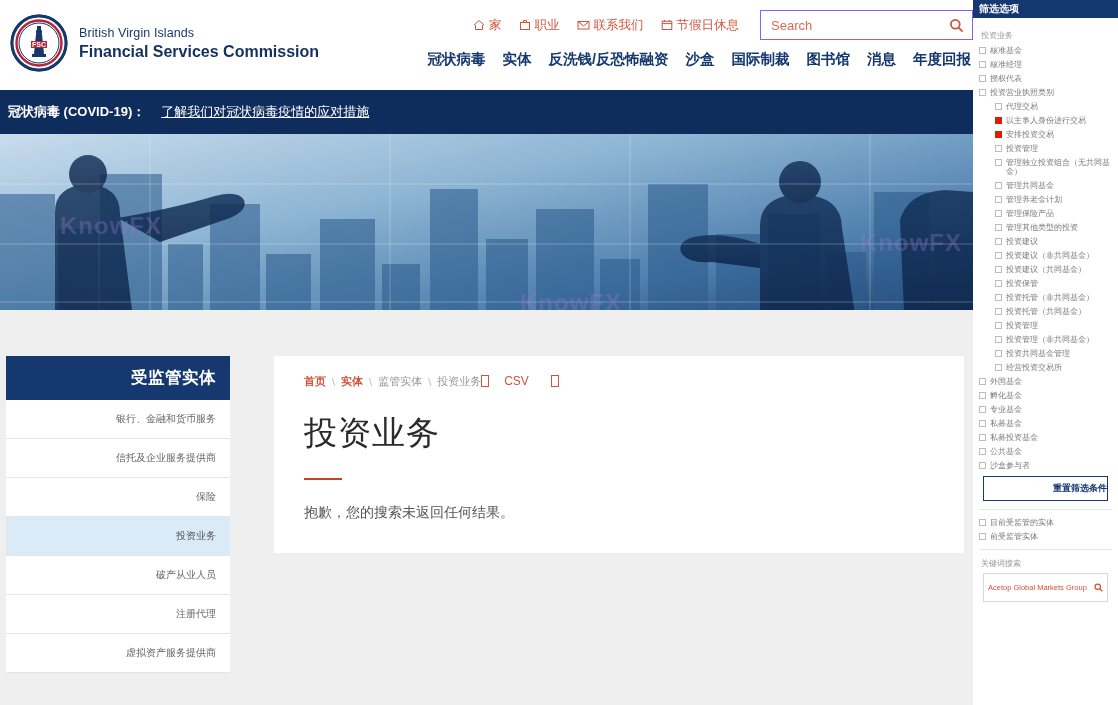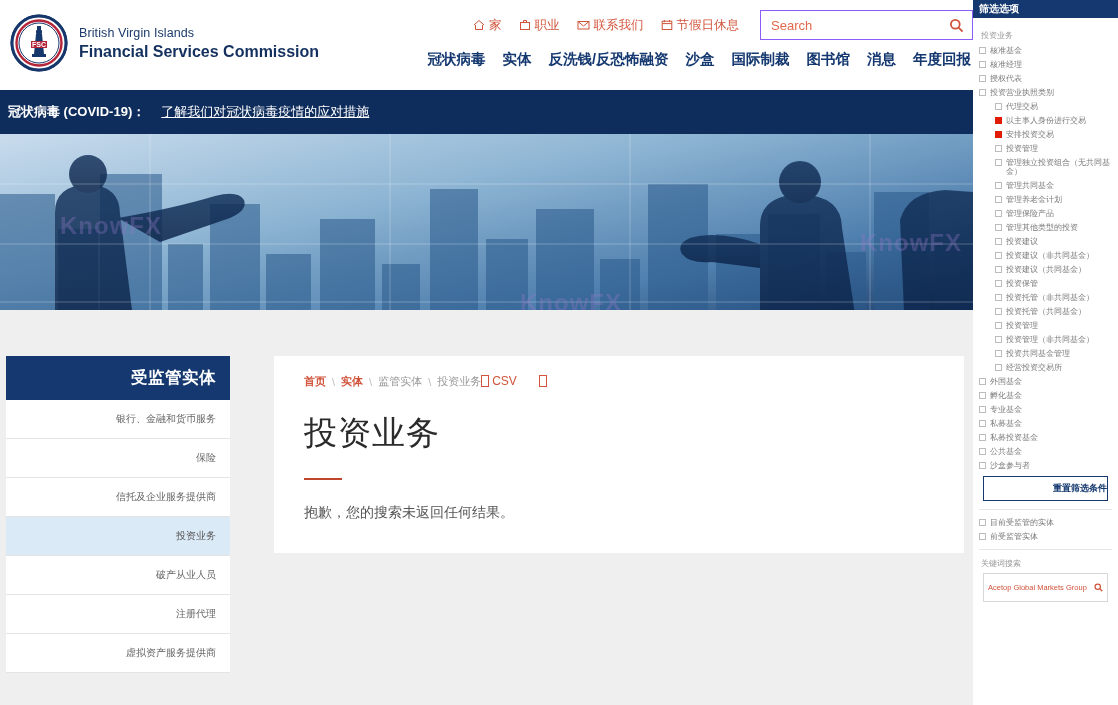--- a/index.html
+++ b/index.html
@@ -75,21 +75,21 @@
   .content {
     position:absolute; left:274px; top:356px; width:690px; height:197px;
     background:#fff; padding:18px 30px 0 30px;
   }
   .crumbrow { display:flex; align-items:flex-start; }
   .crumbs { display:flex; align-items:center; gap:6px; font-size:11px; }
   .crumbs .c-active { color:#d1533b; font-weight:bold; cursor:pointer; }
   .crumbs .c-sep { color:#bbb; }
   .crumbs .c-plain { color:#999; cursor:pointer; }
   .dl-icons { display:flex; align-items:center; gap:22px; }
-  .dl-item { display:flex; align-items:center; gap:3px; color:#d1533b; font-size:12px; cursor:pointer; }
+  .dl-item { display:flex; align-items:center; gap:15px; color:#d1533b; font-size:12px; cursor:pointer; }
   .tofu { display:inline-block; width:8px; height:12px; border:1px solid #d1533b; }
   h1.page-title {
     font-size:33px; font-weight:normal; color:#2b2b2b; margin-top:22px; letter-spacing:1px;
   }
   .rule { width:38px; height:2px; background:#c1452b; margin-top:22px; }
   .noresults { font-size:14px; color:#555; margin-top:24px; }
 
   
   .rpanel {
     position:absolute; left:973px; top:0; width:145px; height:705px;
@@ -284,22 +284,22 @@
       </g>
     </svg>
     <div class="wm" style="left:60px; top:78px; font-size:24px; letter-spacing:1px;">KnowFX</div>
     <div class="wm" style="left:520px; top:155px; font-size:24px; letter-spacing:1px;">KnowFX</div>
     <div class="wm" style="left:860px; top:95px; font-size:24px; letter-spacing:1px;">KnowFX</div>
   </div>
 
   <div class="lsidebar">
     <div class="lsidebar-head">受监管实体</div>
     <div class="lsidebar-item">银行、金融和货币服务</div>
+    <div class="lsidebar-item">信托及企业服务提供商</div>
     <div class="lsidebar-item">保险</div>
-    <div class="lsidebar-item">信托及企业服务提供商</div>
     <div class="lsidebar-item active">投资业务</div>
     <div class="lsidebar-item">破产从业人员</div>
     <div class="lsidebar-item">注册代理</div>
     <div class="lsidebar-item">虚拟资产服务提供商</div>
   </div>
 
   <div class="content">
     <div class="crumbrow">
       <div class="crumbs">
         <span class="c-active">首页</span>

